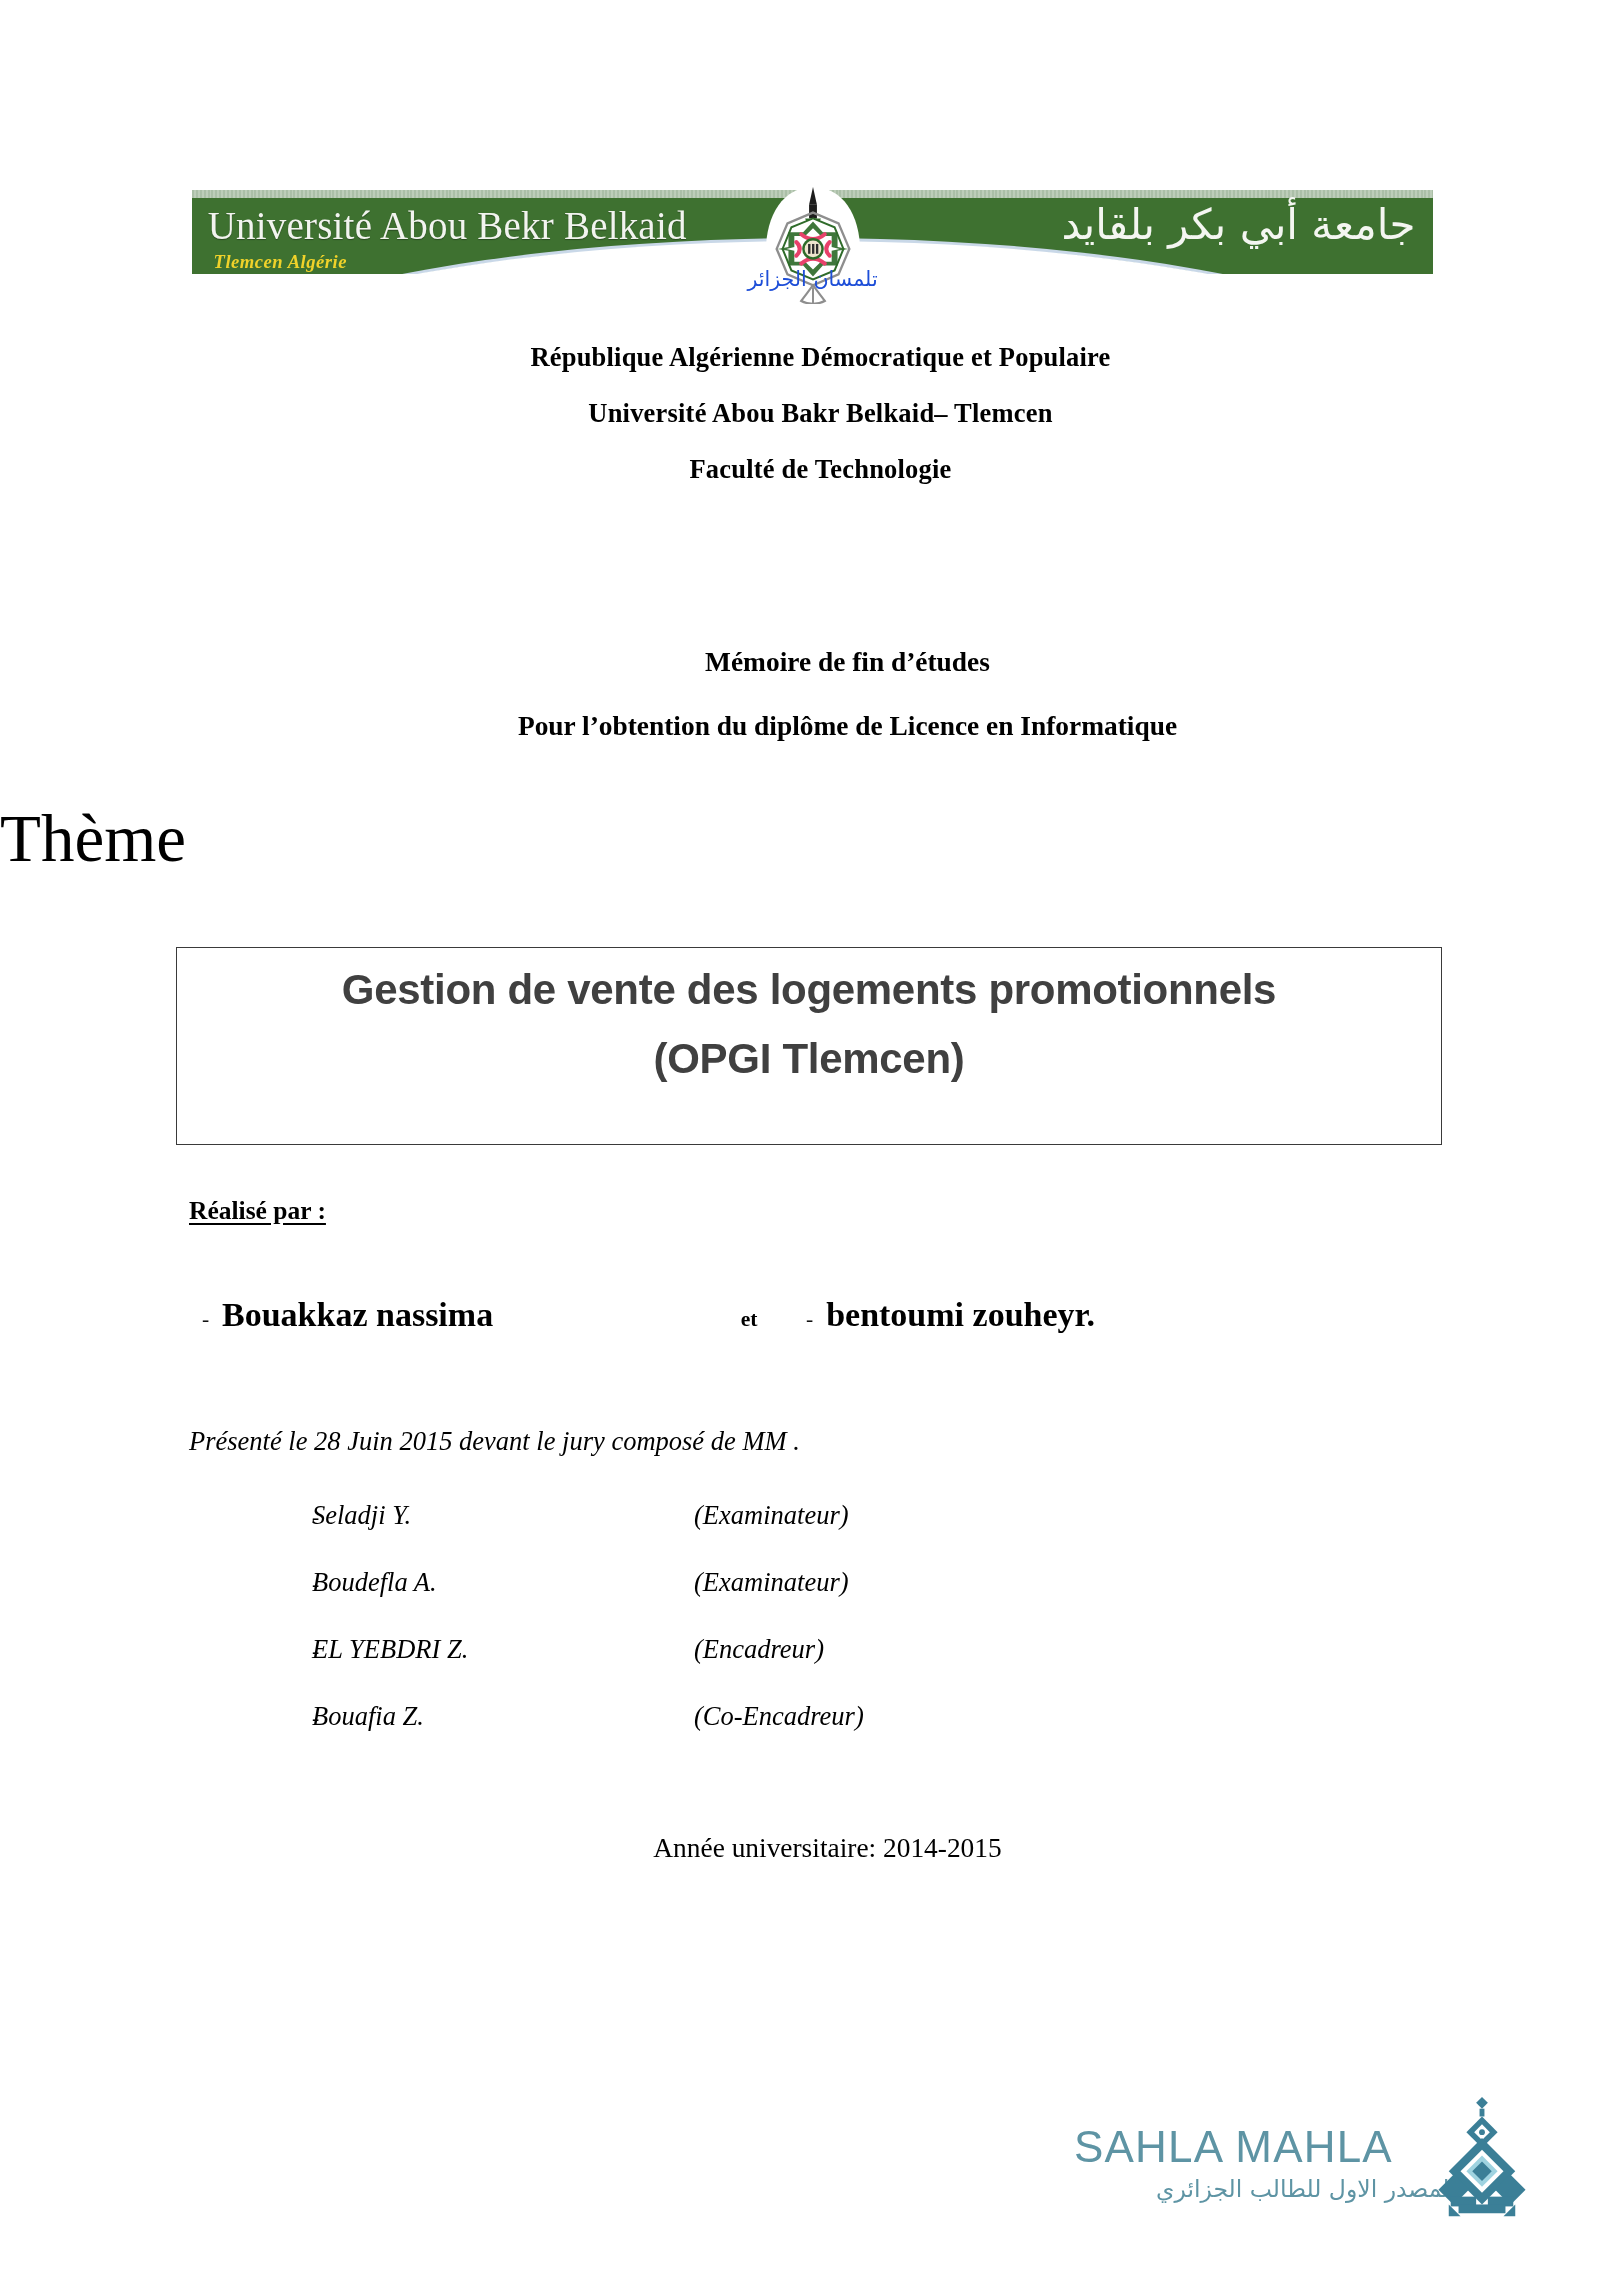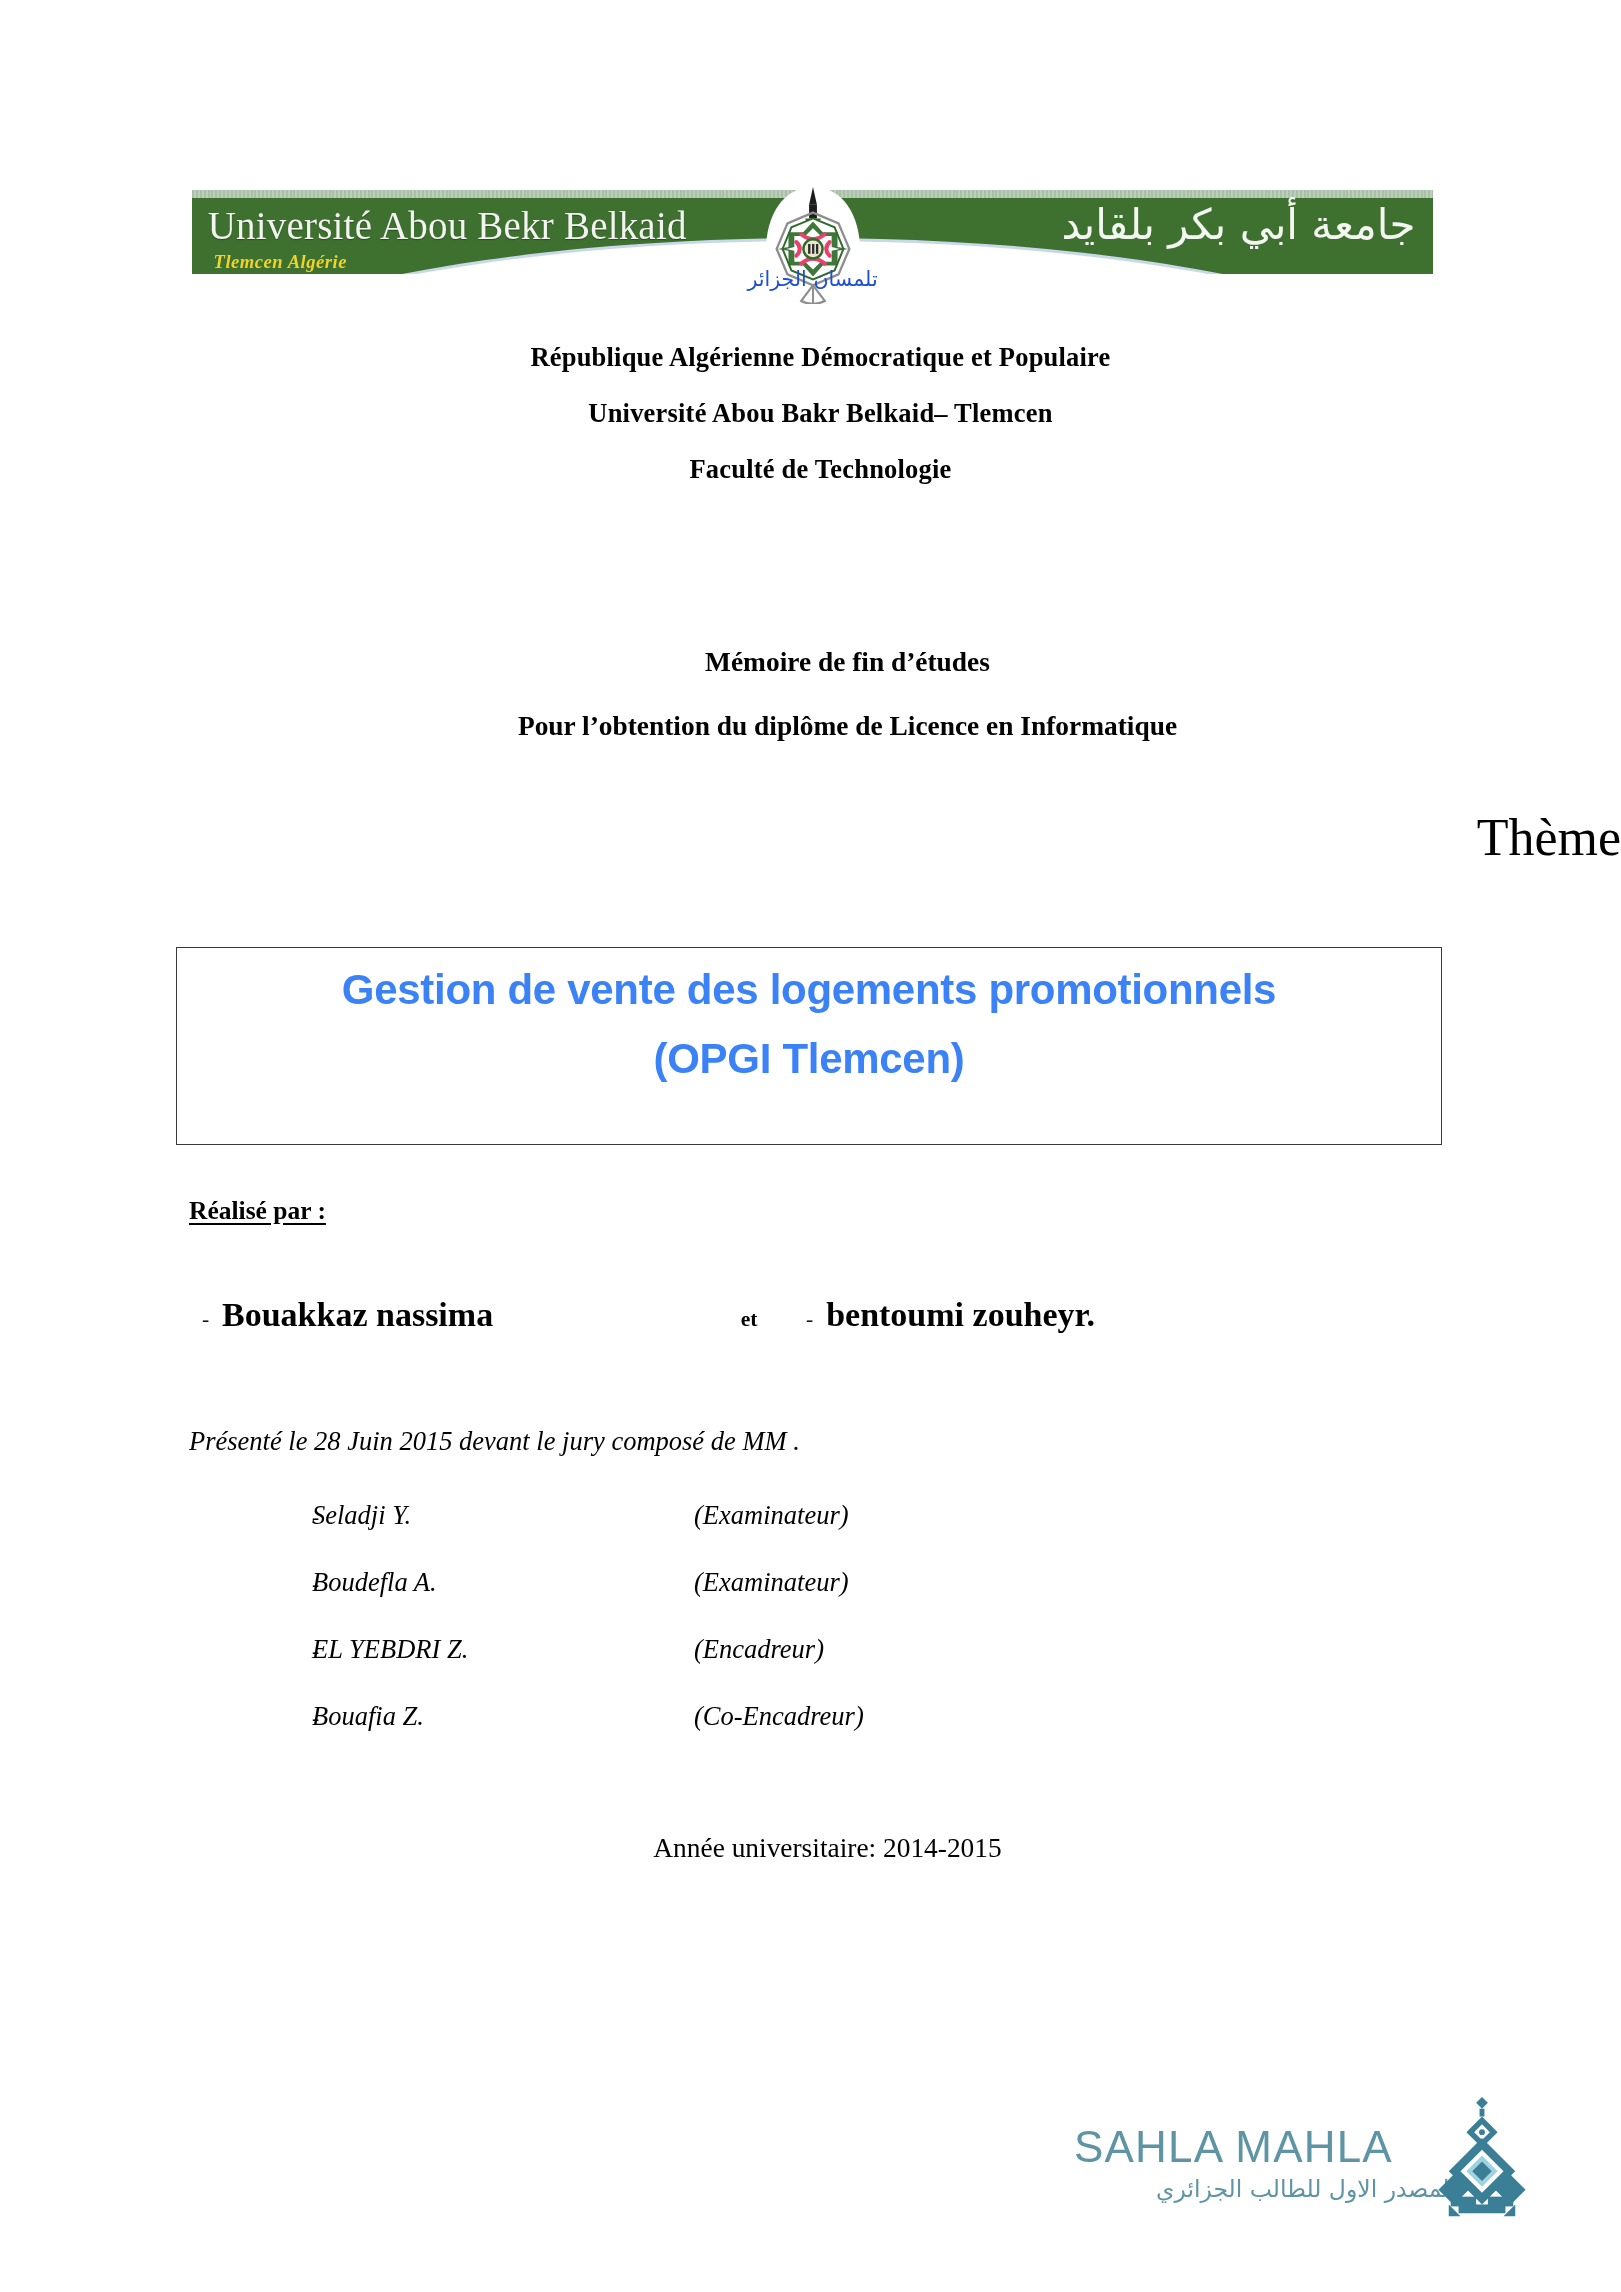--- a/index.html
+++ b/index.html
@@ -131,22 +131,22 @@
     font-size: 27.4px;
     line-height: 64px;
     color: #000;
   }
 
   
   .theme-title {
     position: absolute;
     left: 0; top: 794px;
     width: 1621px;
-    text-align: right;
-    font-size: 52px;
+    text-align: left;
+    font-size: 67px;
     line-height: 88px;
     color: #000;
     font-family: "Liberation Serif", "DejaVu Serif", serif;
   }
 
   
   .title-box {
     position: absolute;
     left: 176px;
     top: 947px;
@@ -156,21 +156,21 @@
     background: #ffffff;
     display: flex;
     flex-direction: column;
     justify-content: flex-start;
     align-items: center;
     padding-top: 12.7px;
   }
   .title-main, .title-sub {
     font-family: "Liberation Sans", "DejaVu Sans", sans-serif;
     font-weight: bold;
-    color: #3b82f6;
+    color: #404040;
     text-align: right;
     letter-spacing: -0.3px;
   }
   .title-main { font-size: 42px; line-height: 57px; }
   .title-sub  { font-size: 42px; line-height: 57px; margin-top: 12.7px; }
 
   
   .realise-label {
     position: absolute;
     left: 189px;

